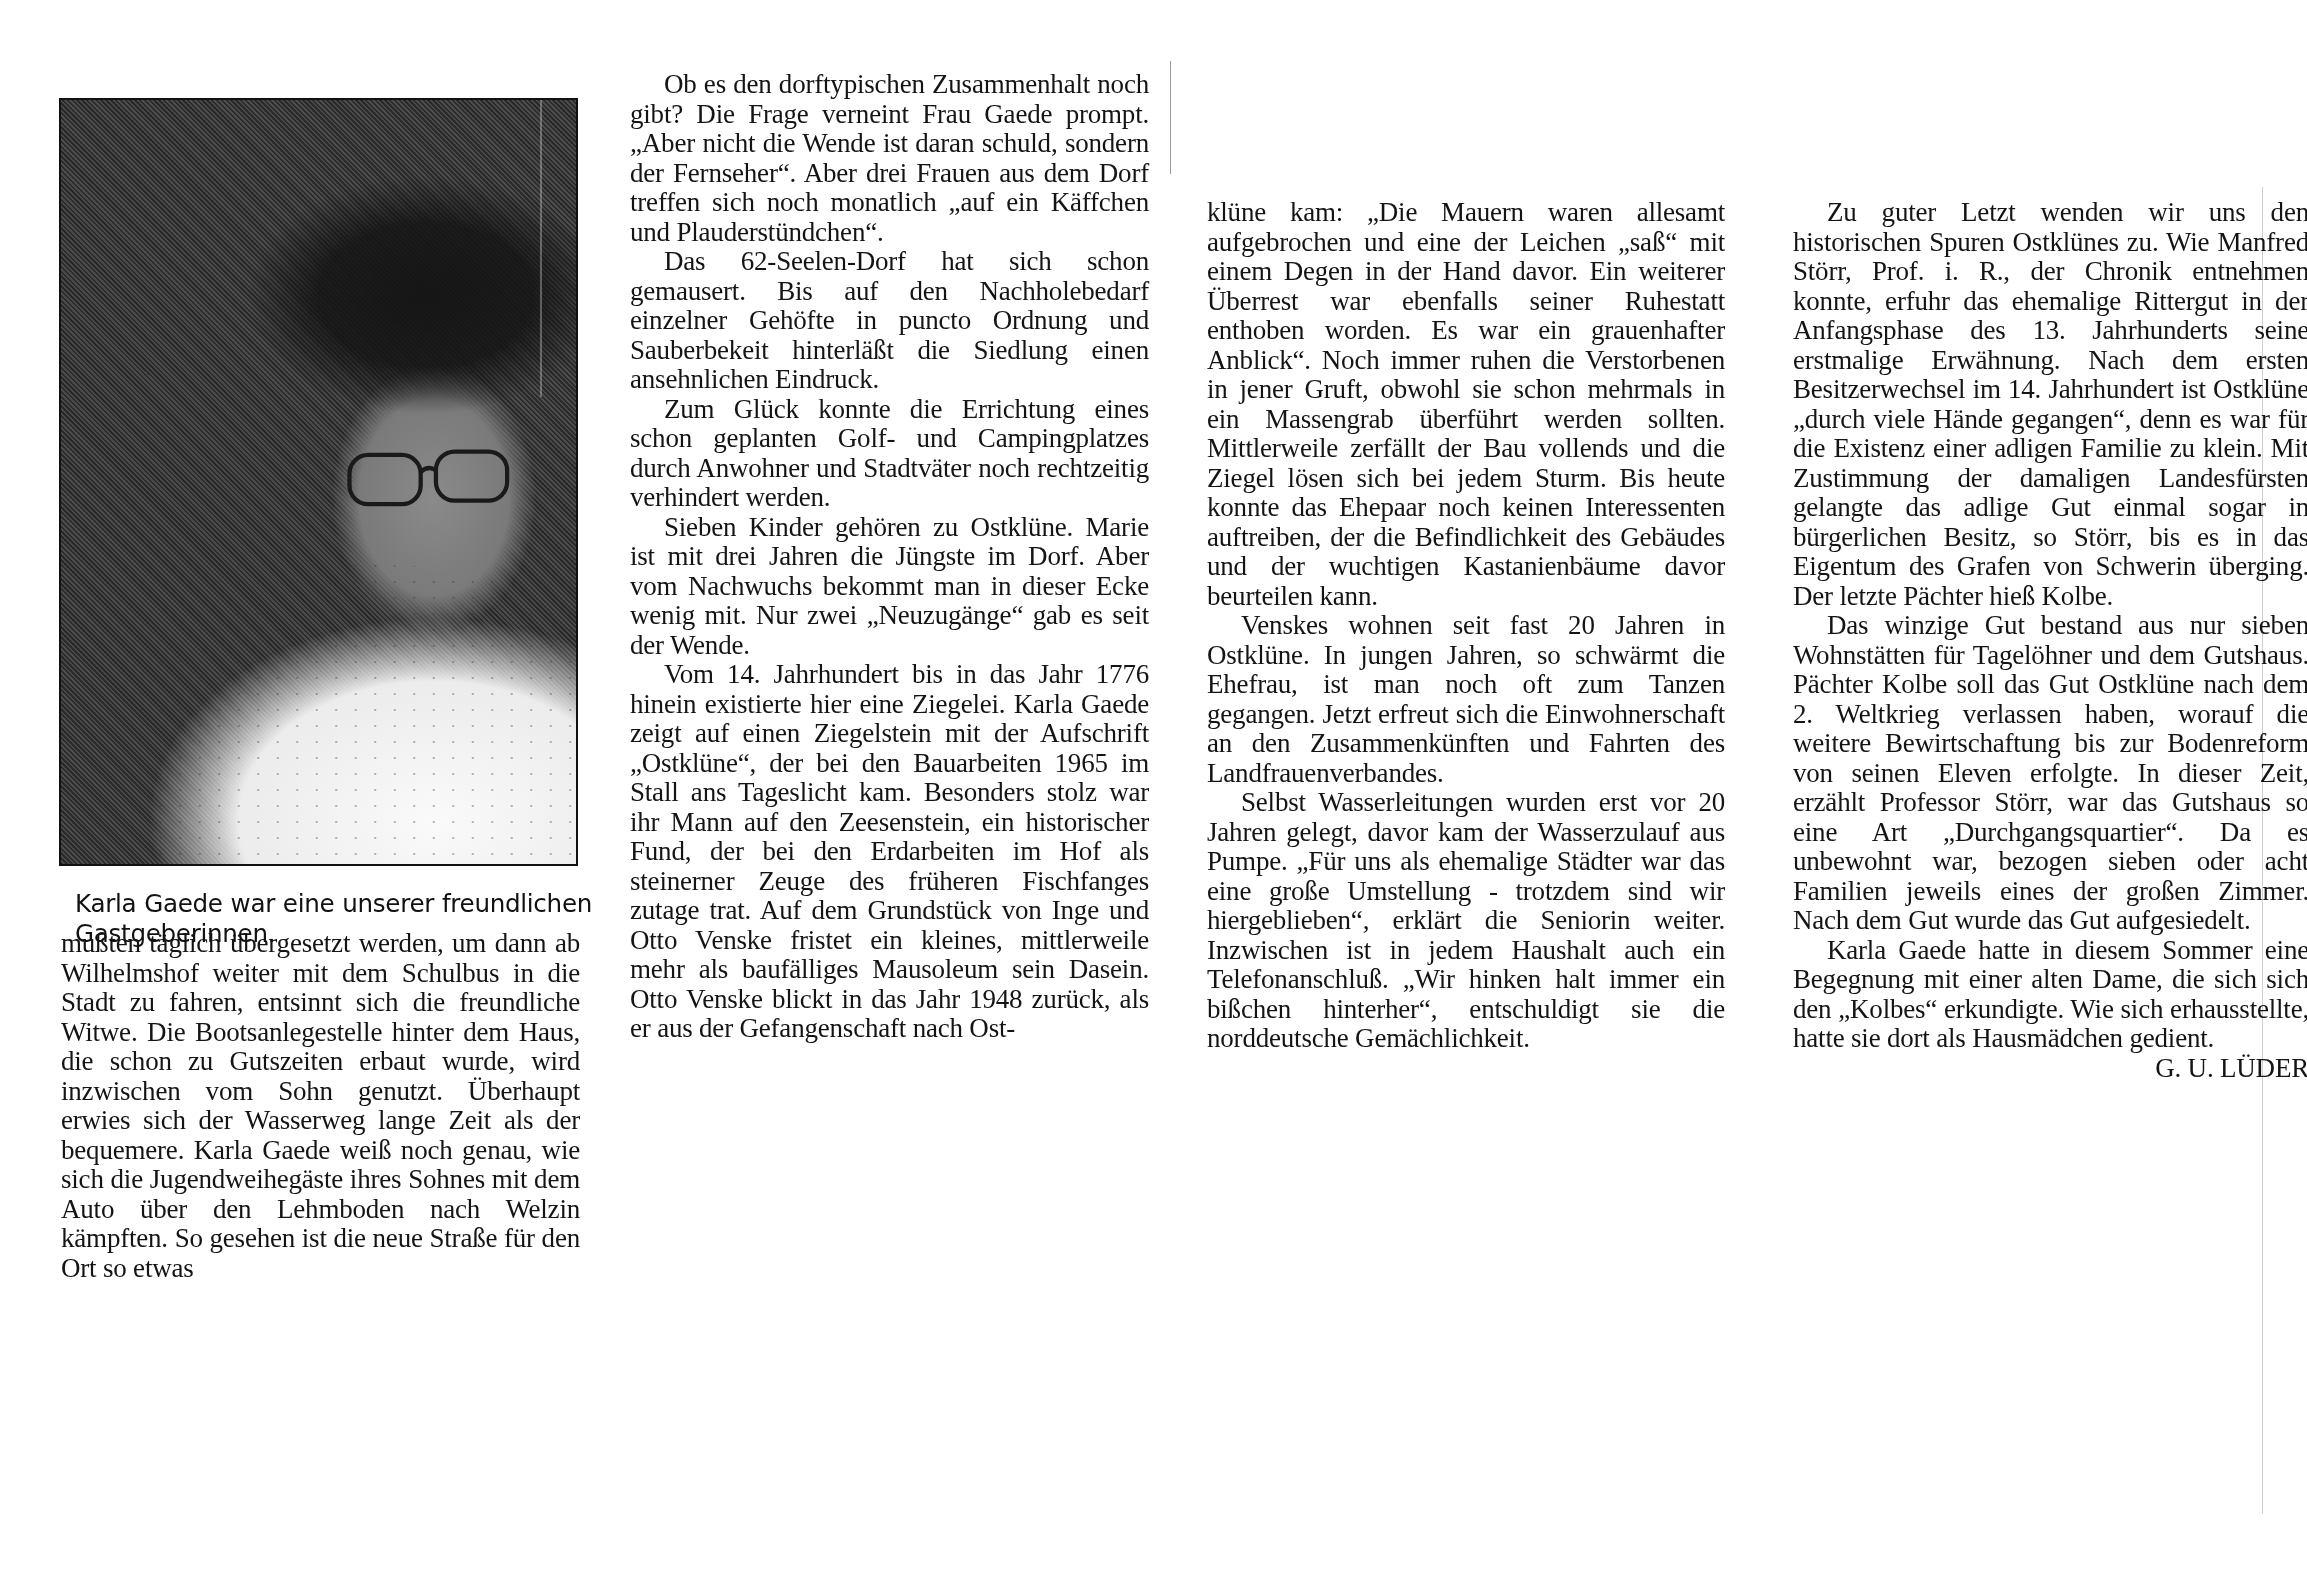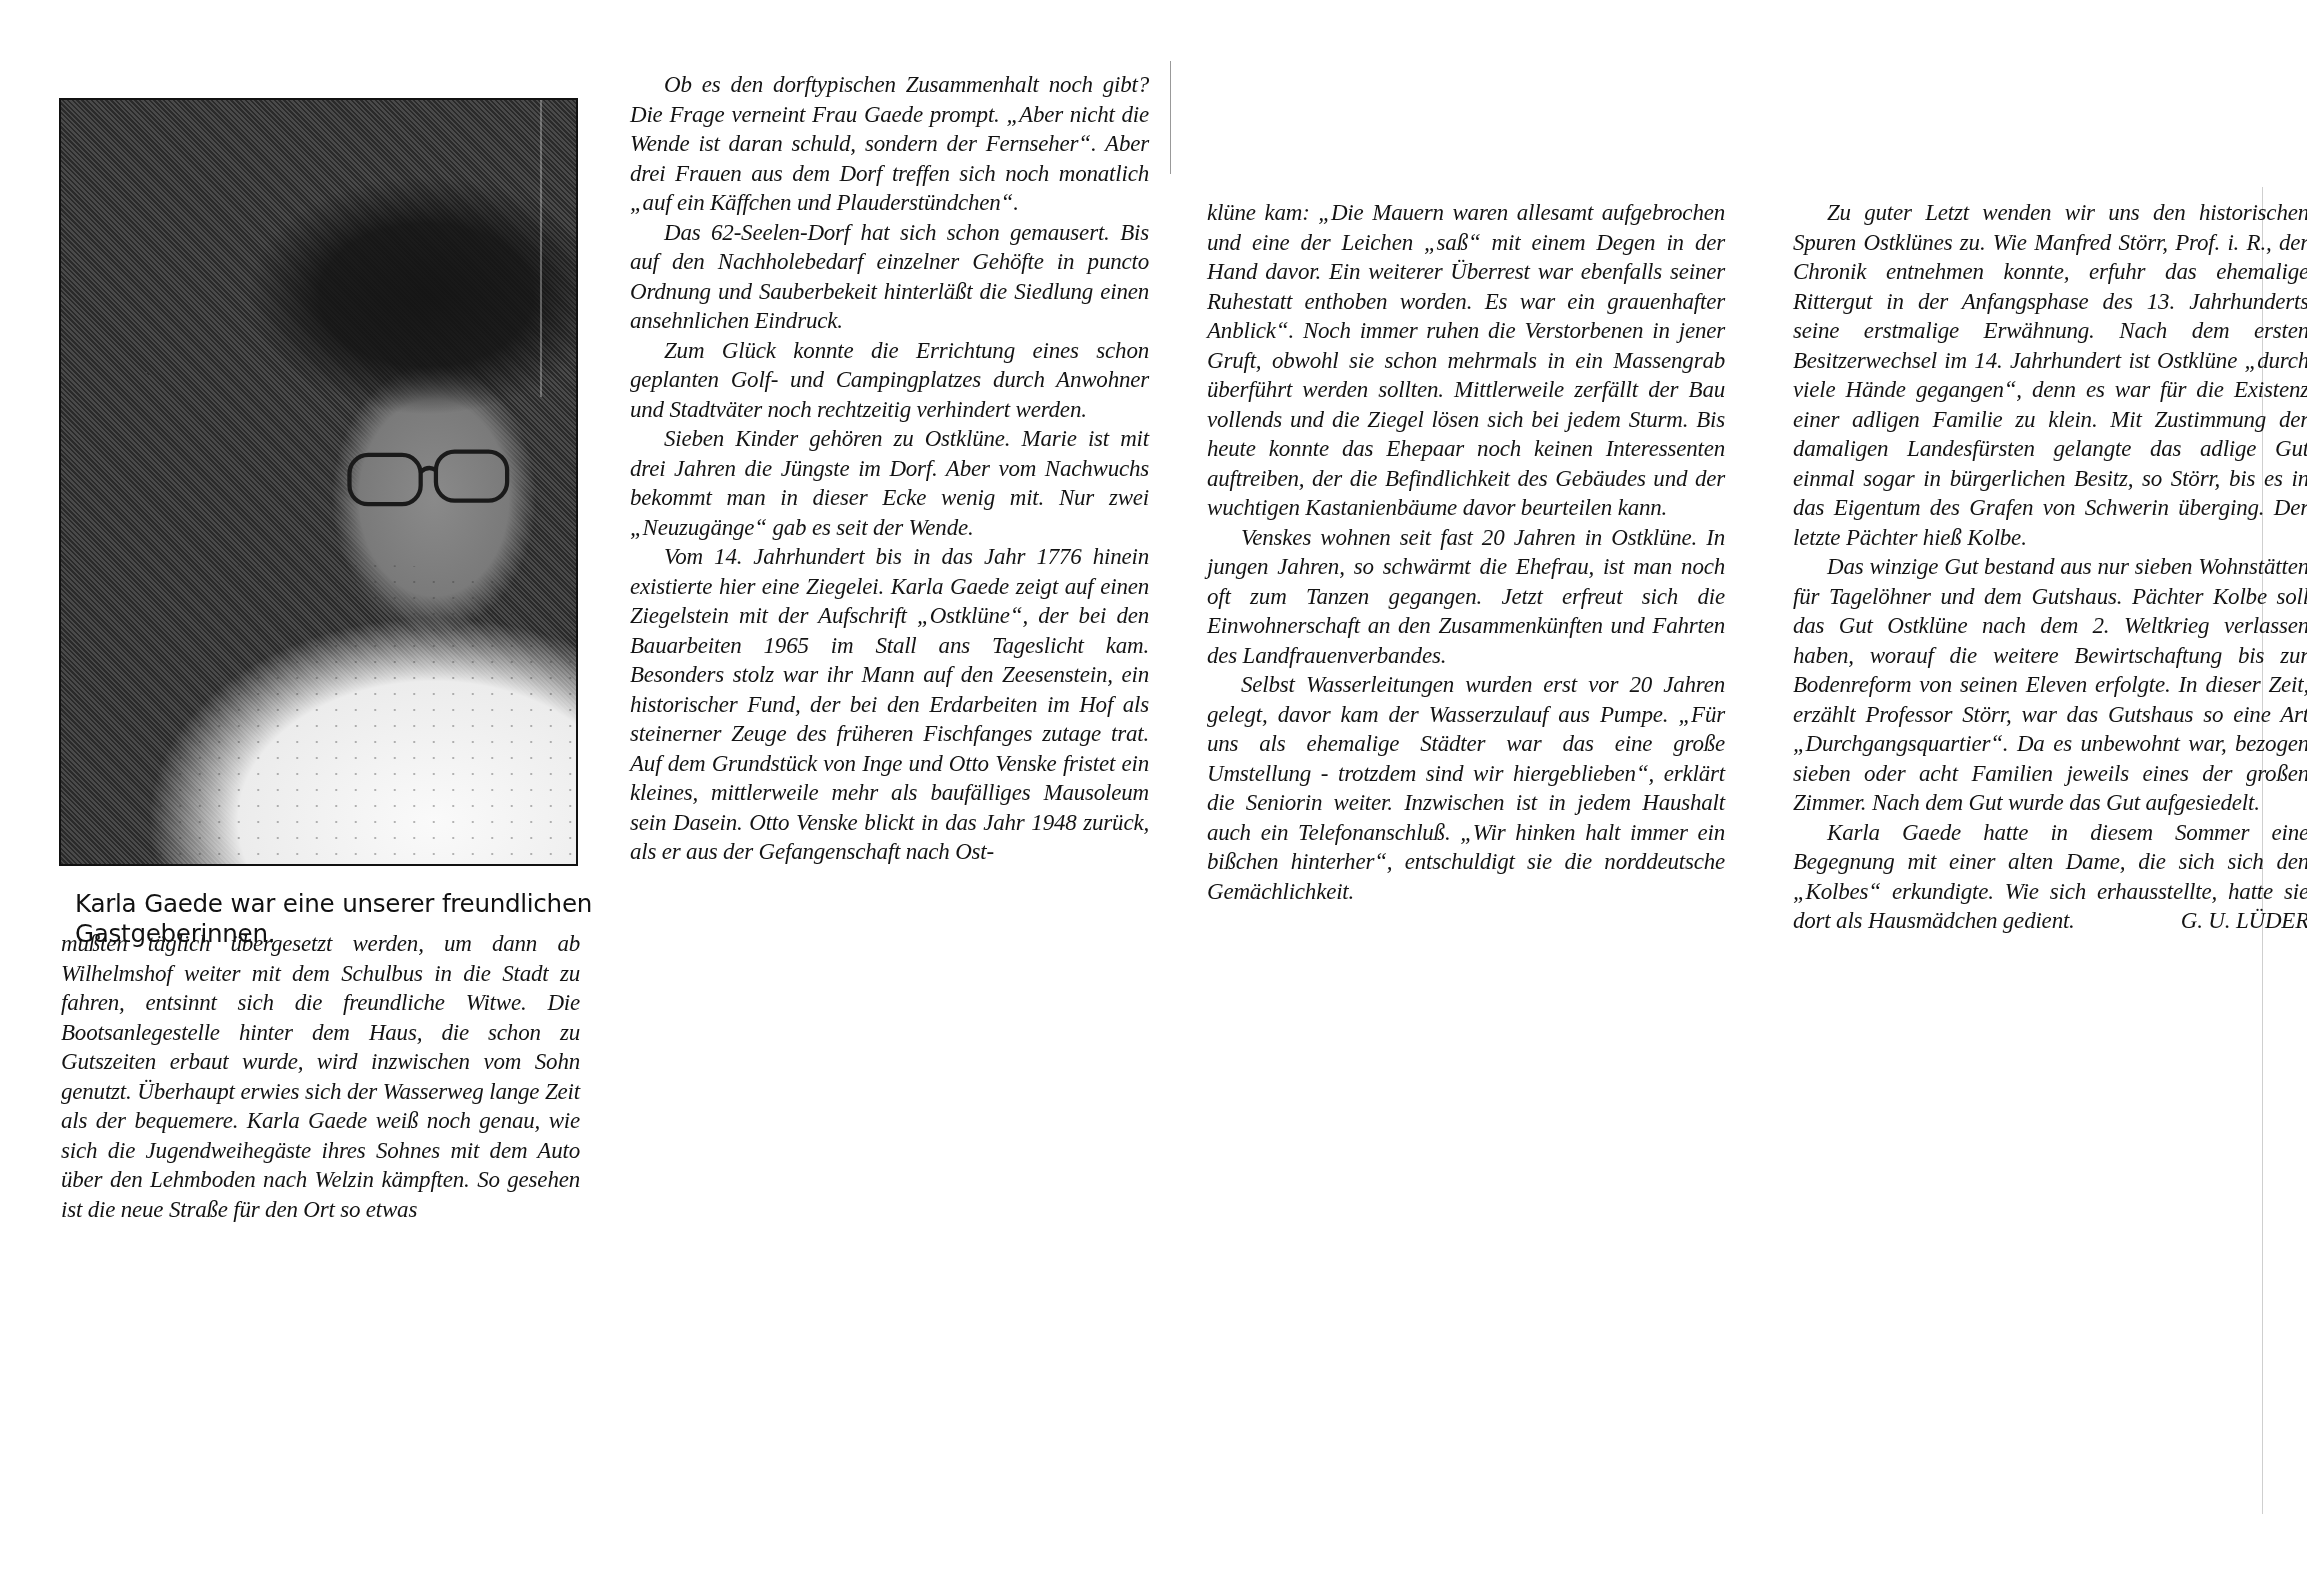--- a/index.html
+++ b/index.html
@@ -28,22 +28,22 @@
     background-size: 19.5px 16px; opacity:0.35;
     clip-path: polygon(25% 0,100% 5%,100% 100%,8% 100%,5% 40%);
   }
   .caption {
     position:absolute; left:75px; top:889px; width:517px;
     font-family:"DejaVu Sans","Liberation Sans",sans-serif;
     font-size:24.6px; line-height:30px; text-align:justify; text-align-last:left;
     color:#111; letter-spacing:-0.3px;
   }
   .col {
-    position:absolute; font-size:23px; line-height:29.5px;
-    text-align:justify; hyphens:manual; letter-spacing:-0.2px;font-style:italic;
+    position:absolute; font-size:27px; line-height:29.5px;
+    text-align:justify; hyphens:manual; letter-spacing:-0.2px;
   }
   .col p { margin:0; text-indent:0; }
   .col p.ind { text-indent:34px; }
   .col p .byline { float:right; }
   #col1 { left:61px; top:929px; width:519px; }
   #col2 { left:630px; top:70px; width:519px; }
   #col3 { left:1183px; top:198px; width:518px;margin-left:24px; }
   #col4 { left:1747px; top:198px; width:516px;margin-left:46px; }
   .rule-top { position:absolute; left:1170px; top:61px; width:0.8px; height:113px; background:#999; }
   .rule-right { position:absolute; left:2262px; top:187px; width:0.8px; height:1327px; background:#cfcfcf; }

